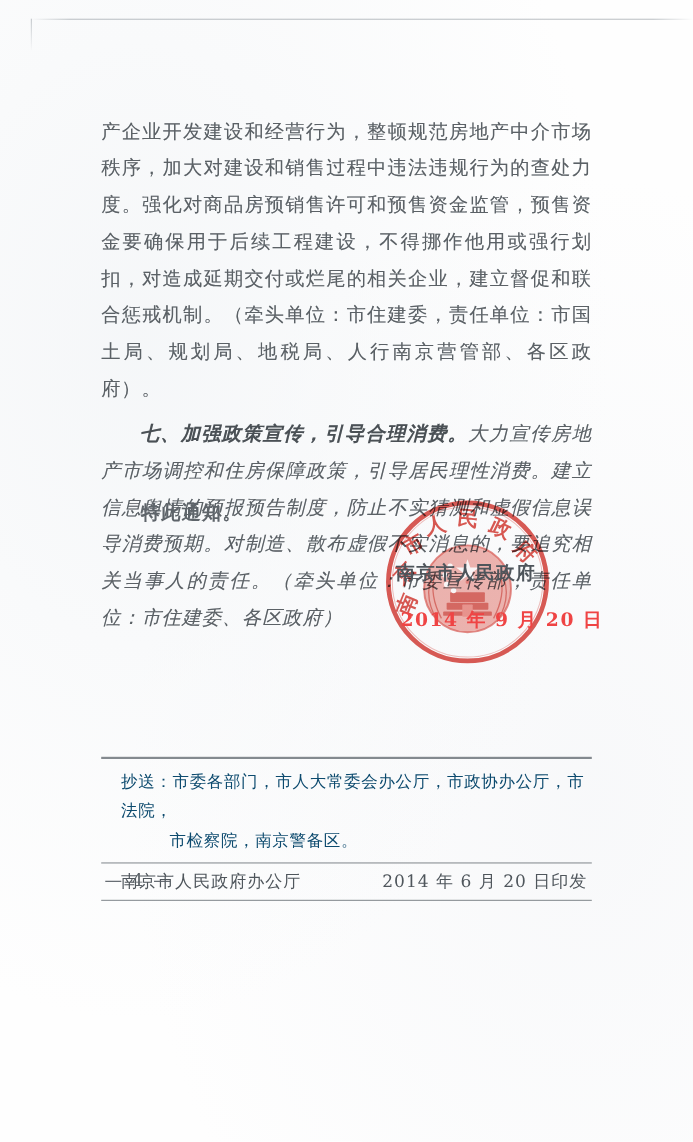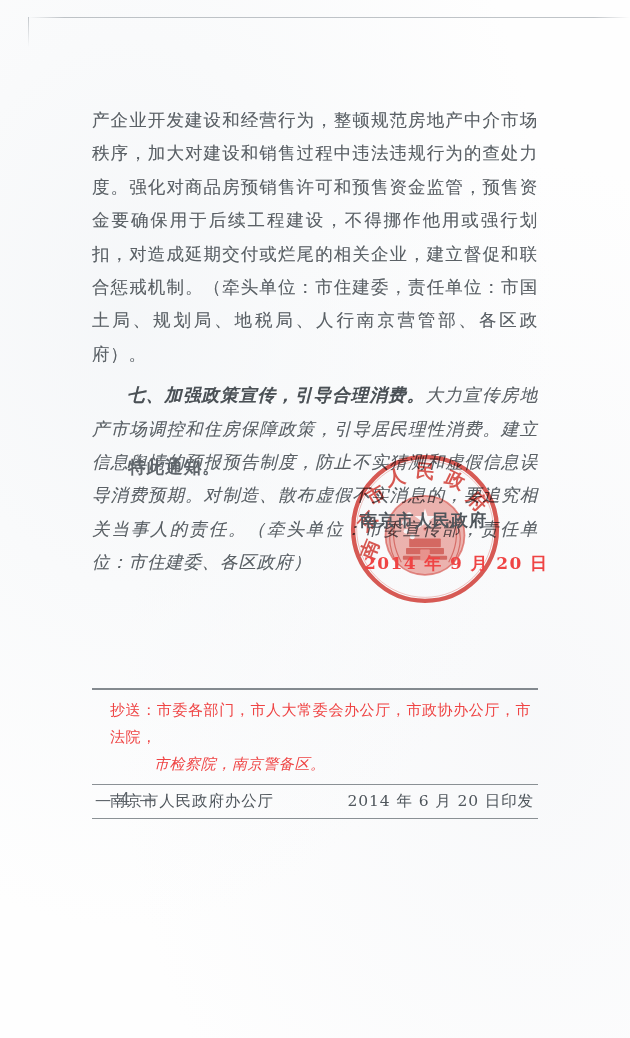--- a/index.html
+++ b/index.html
@@ -147,30 +147,29 @@
     opacity: 0.85;
   }
   .rule.thin {
     height: 1.3px;
     opacity: 0.8;
   }
   #cc-block {
     padding: 7px 0 6px 0;
     font-size: 15px;
     line-height: 27px;
-    color: #ef4444;
+    color: #0c4a6e;
     letter-spacing: 0.6px;
     font-weight: 500;
   }
   #cc-line1 {
     padding-left: 18px;
   }
   #cc-line2 {
     padding-left: 62px;
-    font-style: italic;
   }
   #issuer-row {
     display: flex;
     justify-content: space-between;
     align-items: flex-start;
     padding: 6px 4px 6px 18px;
     font-size: 15.5px;
     color: #4f565c;
     letter-spacing: 0.9px;
     font-weight: 500;

